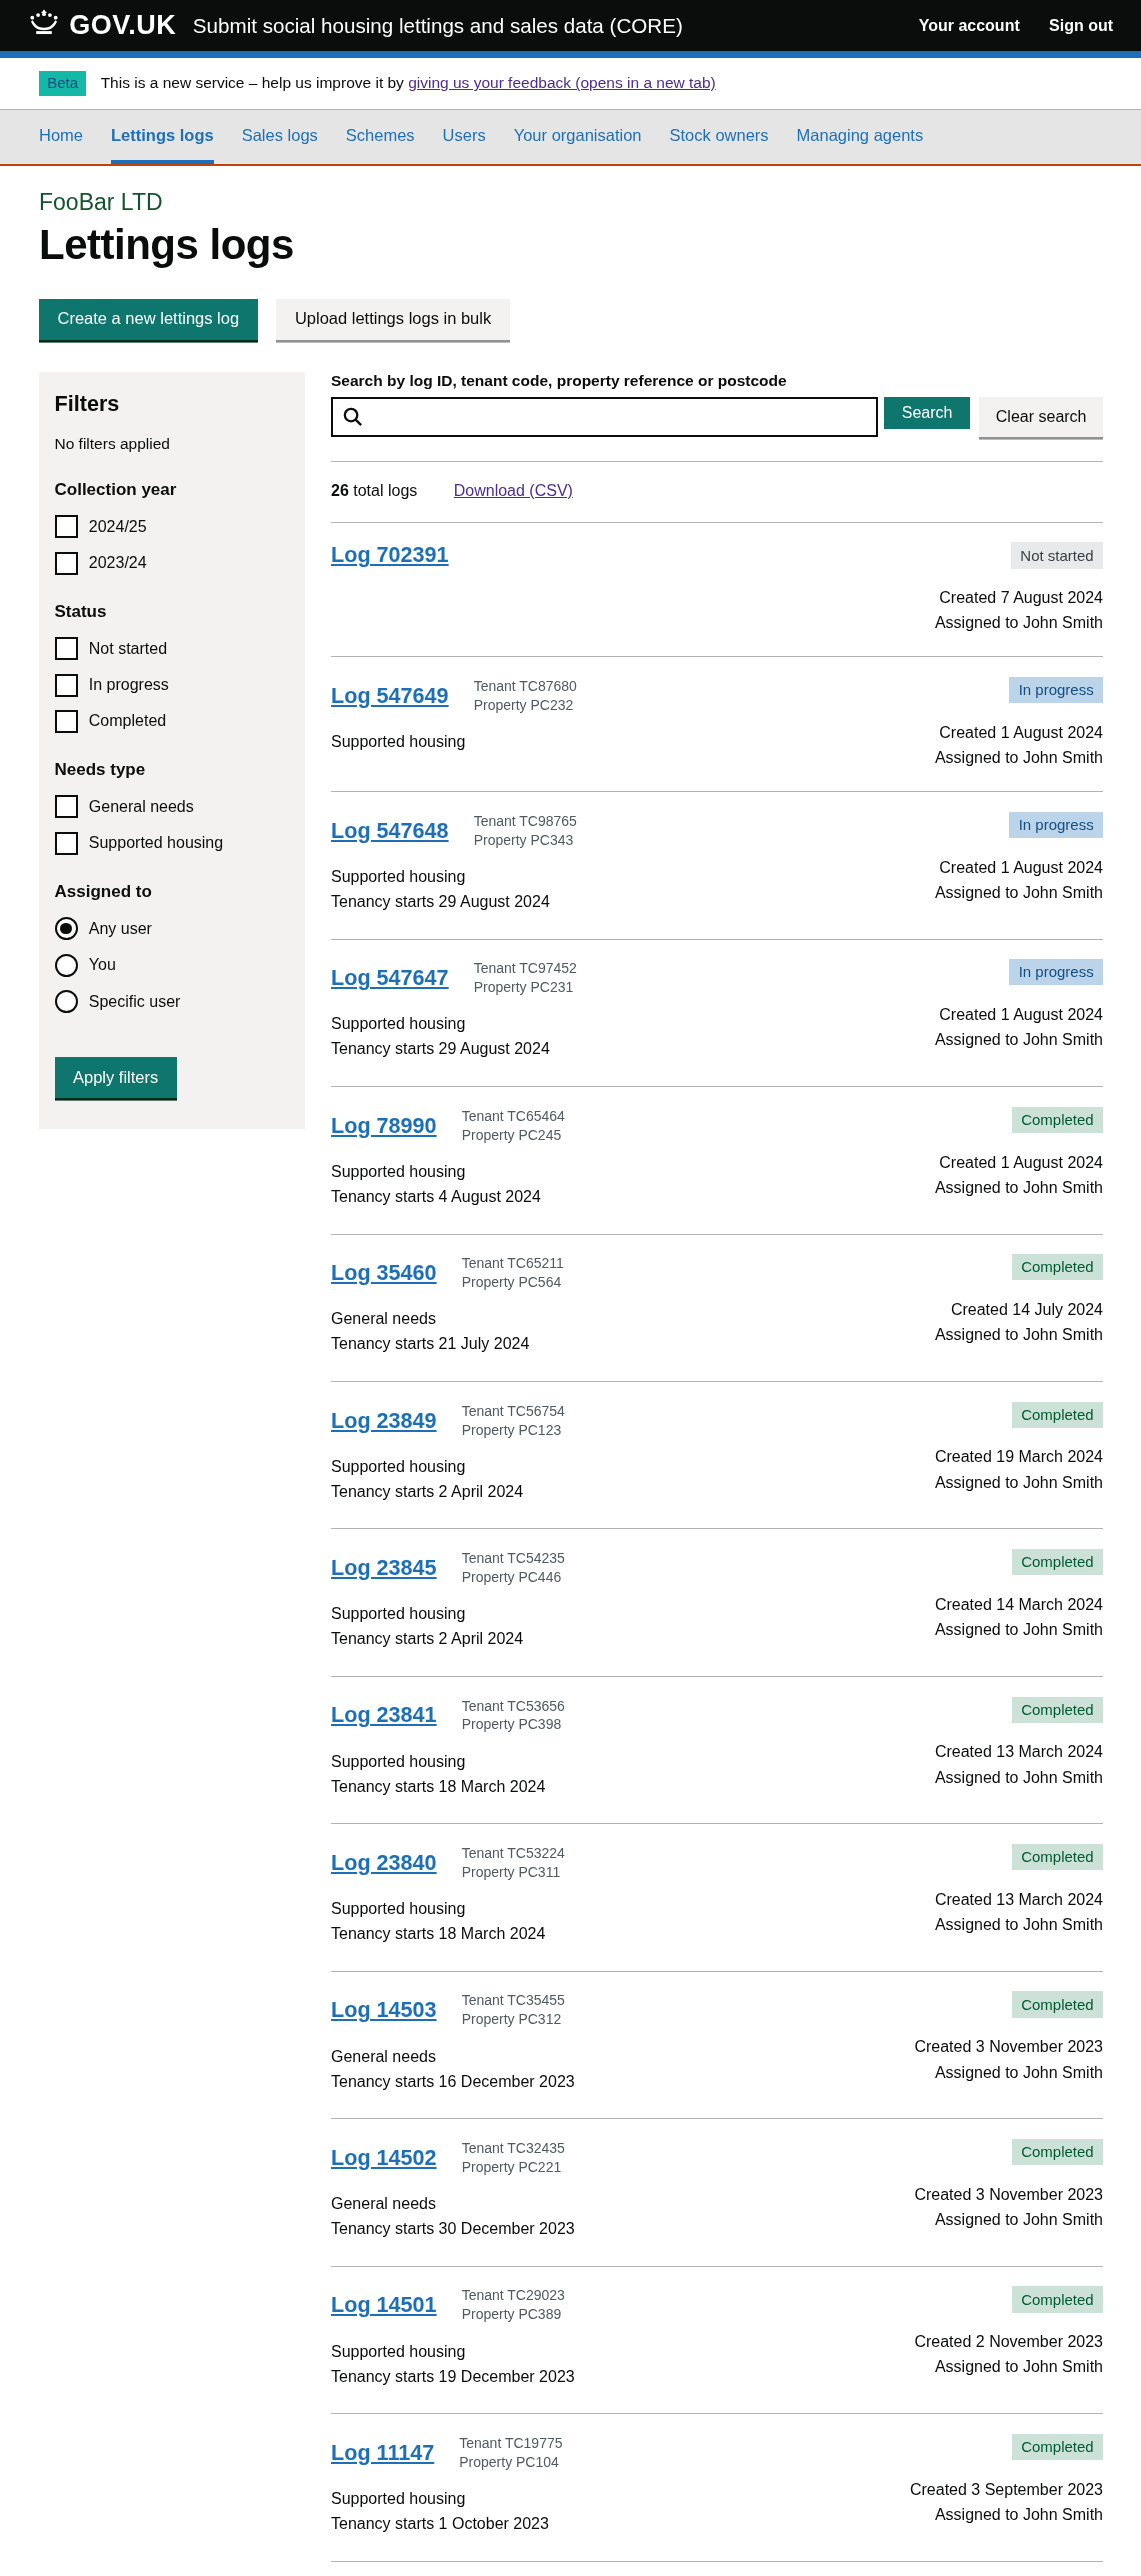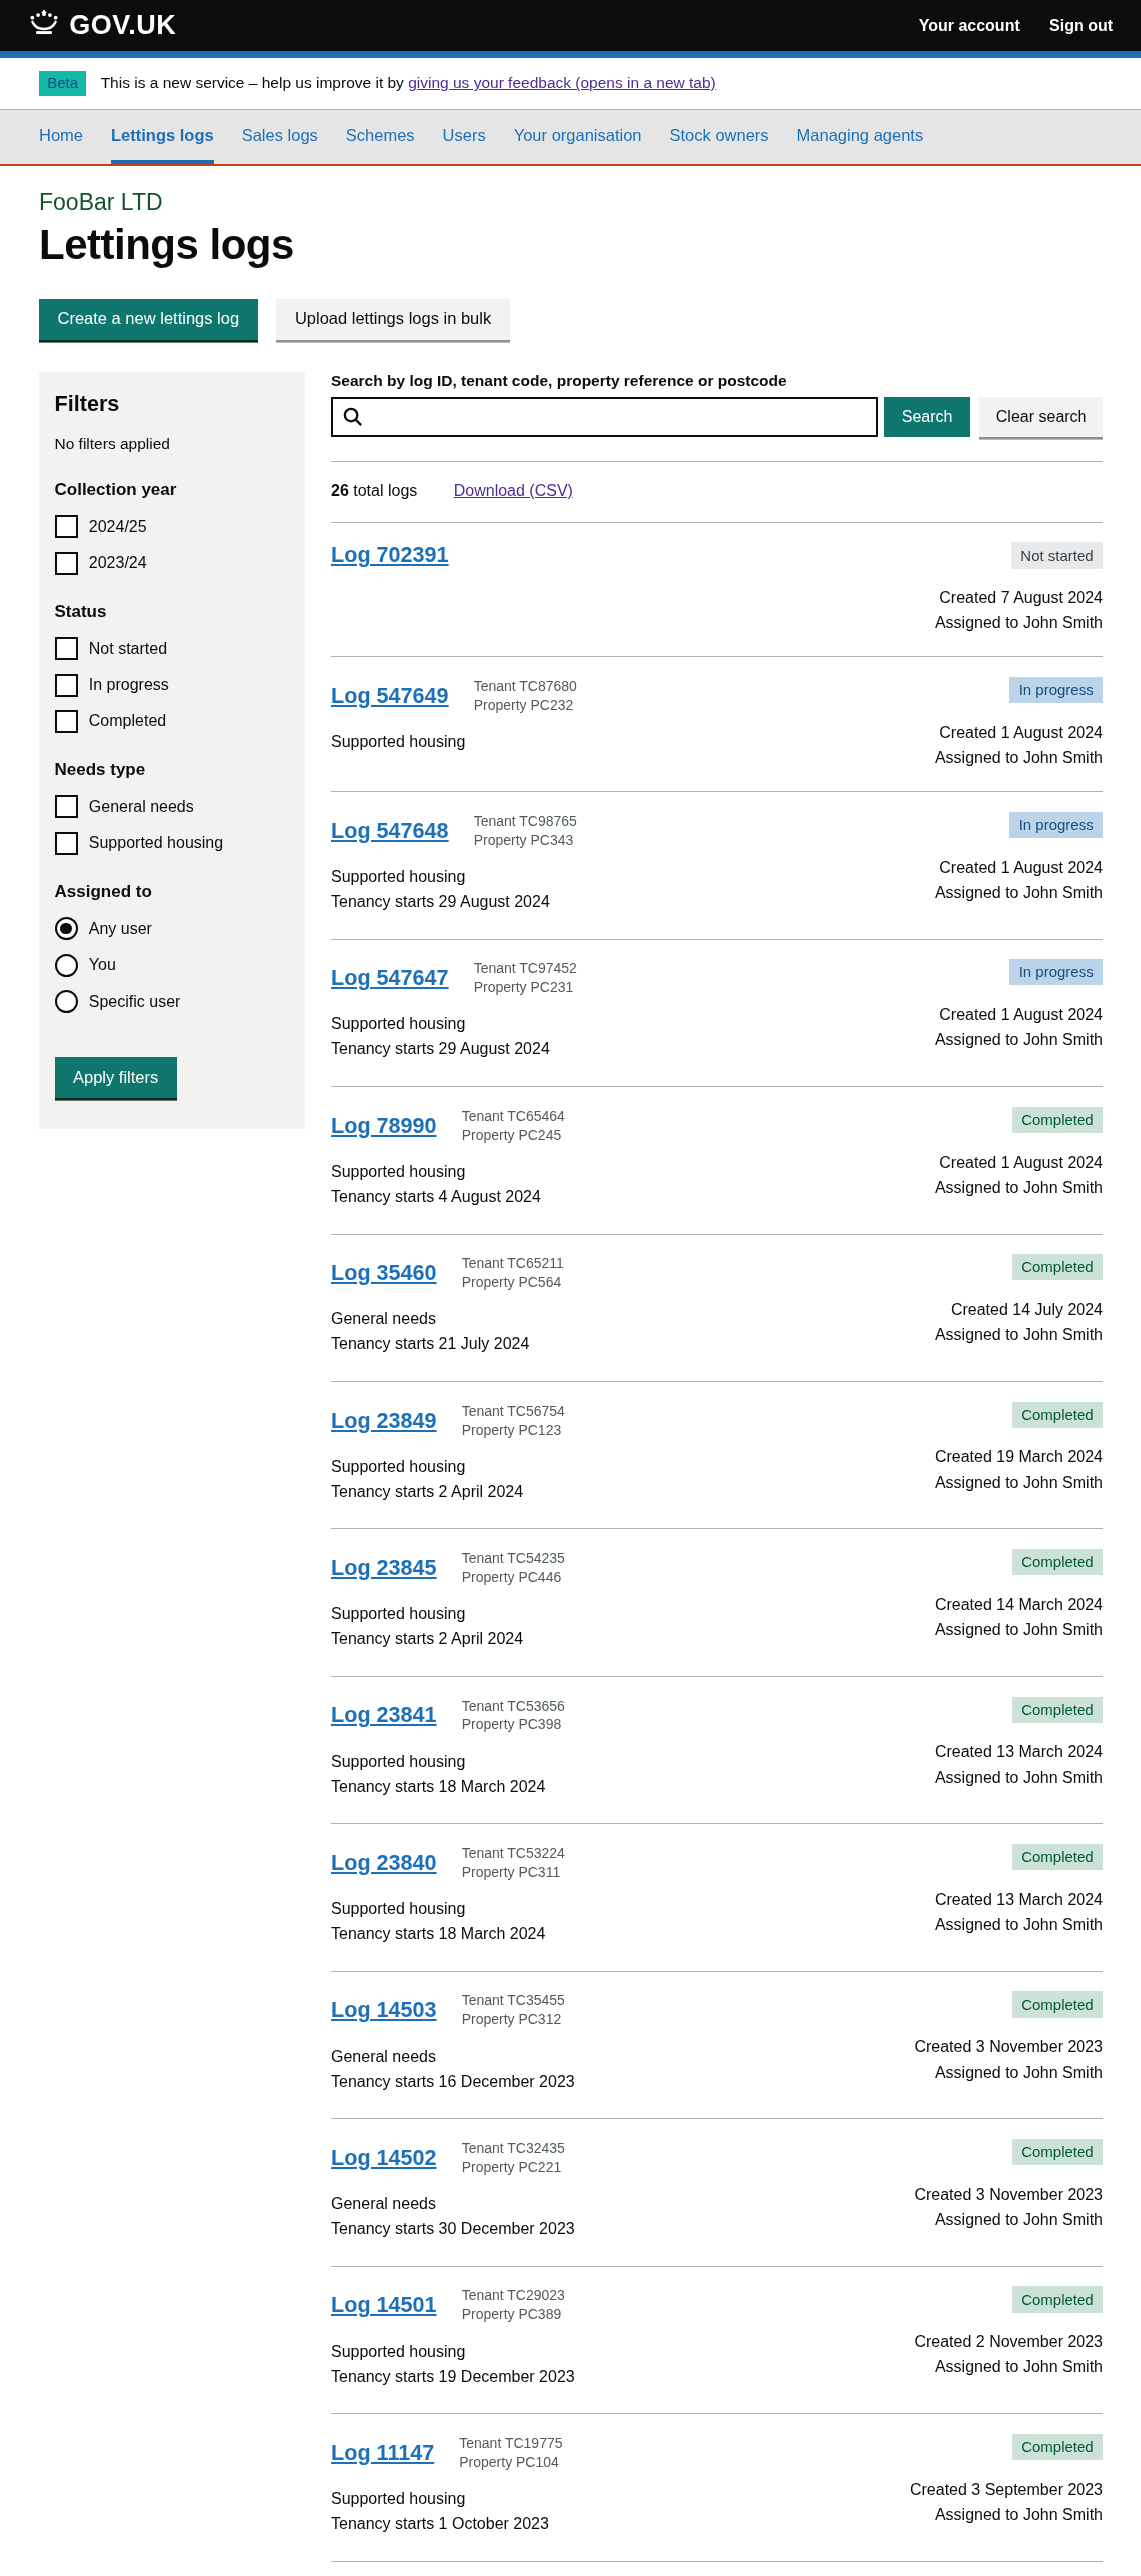--- a/index.html
+++ b/index.html
@@ -55,21 +55,21 @@
   .box--round.checked::after { content:""; position:absolute; left:50%; top:50%; width:11.3px; height:11.3px; margin:-5.7px 0 0 -5.7px; background:#0b0c0c; border-radius:50%; }
   .opt-row span.lbl { font-size:16px; }
   .apply-btn { margin-top:31px; }
 
   
   .search-label { font-size:15.5px; margin-bottom:7px;font-weight:bold; }
   .search-row { display:flex; align-items:stretch; }
   .search-box { position:relative; flex:1 1 auto; }
   .search-box input { width:100%; height:40px; border:2.1px solid #0b0c0c; font-size:16px; padding:0 10.3px 0 40px; font-family:inherit; background:#fff; }
   .search-box .mag { position:absolute; left:10.3px; top:8.8px; }
-  .btn--search { font-size:16px; padding:0 17.5px; margin-left:6.2px; box-shadow:none; height:40px; }
+  .btn--search { font-size:16px; padding:0 17.5px; margin-left:6.2px; box-shadow:none; height:32px; }
   .btn--clear { font-size:16px; padding:0 16.5px; margin-left:9.3px; height:40px; box-shadow:0 2.6px 0 #929191; }
 
   .rule { border:none; border-top:1px solid #b1b4b6; margin:0; }
   .results-meta { padding:20.6px 0 21.6px; font-size:16px; }
   .results-meta .cnt { font-weight:700; }
   .results-meta a { color:#4c2c92; margin-left:32px; }
 
   
   .log-card { display:flex; justify-content:space-between; padding:19.6px 0 24px; }
   .log-card__left { max-width:696px; }
@@ -101,20 +101,21 @@
               <circle cx="24.8" cy="7" r="2.2"></circle>
               <circle cx="31.5" cy="10" r="2.2"></circle>
             <rect x="16.9" y="1" width="2.2" height="6" rx="1"></rect>
               <rect x="15" y="2.8" width="6" height="2" rx="1"></rect>
             <path d="M5 13 C8 19 12 21.5 18 21.5 C24 21.5 28 19 31 13 L33 14.5 C30 22 25 24.5 18 24.5 C11 24.5 6 22 3 14.5 Z"></path>
             <rect x="9" y="25.5" width="18" height="3.4"></rect>
           </svg>
         </span>
         <span>GOV.UK</span>
       </a>
+      <a href="#" class="hdr-service">Submit social housing lettings and sales data (CORE)</a>
     </div>
     <div class="hdr-right">
       <a href="#">Your account</a>
       <a href="#">Sign out</a>
     </div>
   </div>
 </header>
 
 <div class="phase-banner">
   <div class="container phase-banner__inner">

